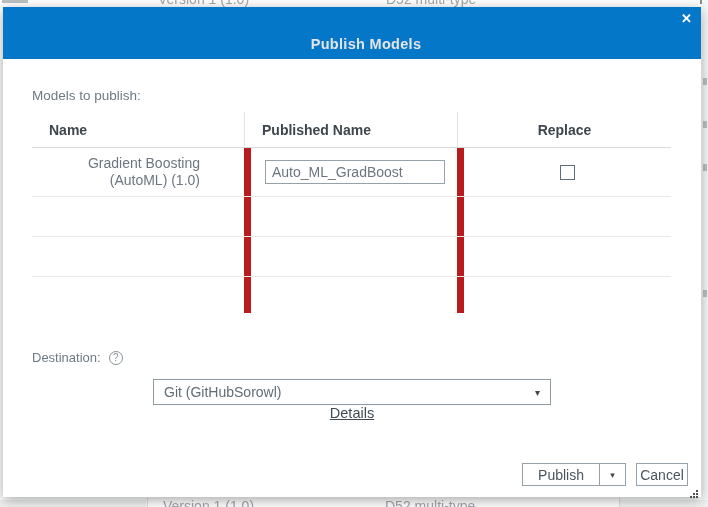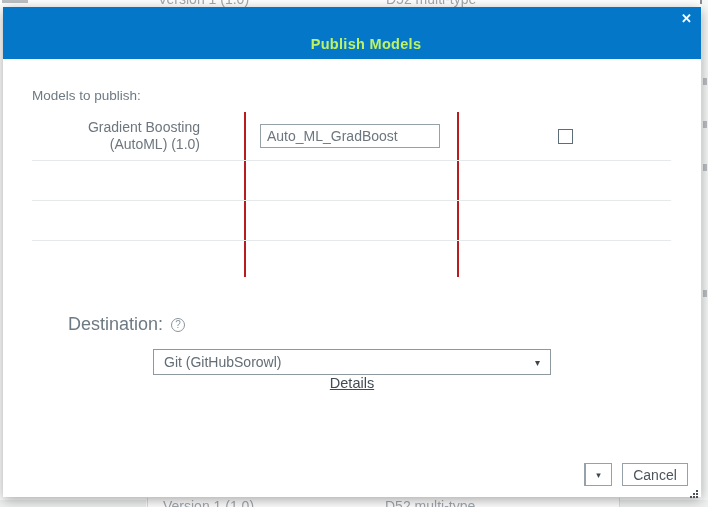--- a/index.html
+++ b/index.html
@@ -13,64 +13,64 @@
   .bg-mark { position:absolute; background:#bcc0c3; }
   .bg-right-strip { position:absolute; left:702px; top:0; width:6px; height:507px; background:#f7f8f8; }
   .bg-band { position:absolute; background:#f0f1f1; }
   .bg-vline { position:absolute; width:1px; background:#dcdedf; }
 
   
   .dialog { position:absolute; left:3px; top:7px; width:698px; height:490px; background:#fff;
             box-shadow:0 3px 12px rgba(0,0,0,0.35); }
   .titlebar { position:relative; height:52px; background:#0577c9; display:flex;
               justify-content:center; align-items:flex-end; padding-bottom:7px; }
-  .titlebar .title { color:#bef264; font-size:14.5px; font-weight:700; letter-spacing:.3px;padding-left:28px; }
+  .titlebar .title { color:#e5e5e5; font-size:14.5px; font-weight:700; letter-spacing:.3px;padding-left:28px; }
   .close-x { position:absolute; top:5px; right:9px; color:#fff; font-size:13px; font-weight:700;
              cursor:pointer; line-height:14px; }
 
   .body { position:relative; height:438px; padding:0 29px; }
   .items-label { margin-top:29px; font-size:13.5px; color:#6e7a83; }
 
   
   .pub-table { margin-top:9px; width:639px; font-size:14px; }
   .t-head, .t-row { display:grid; grid-template-columns:212px 213px 214px; }
   .t-head { height:36px; border-bottom:1px solid #d8dbdd; color:#3e464d; font-weight:700; }
   .h-cell { display:flex; align-items:center; padding-left:17px; height:100%; }
   .h-cell.c1 { border-left:1px solid #e1e4e6; }
   .h-cell.c2 { border-left:1px solid #e1e4e6; justify-content:center; padding-left:0; }
   .t-row { border-bottom:1px solid #e6e9ea; height:40px; }
   .t-row.first { height:49px; }
   .t-row:last-child { border-bottom:none; height:36px; }
   .t-cell { height:100%; }
-  .t-cell.c1, .t-cell.c2 { border-left:2px solid #b91c1c; }
+  .t-cell.c1, .t-cell.c2 { border-left:7px solid #b91c1c; }
   .name-cell { padding:7px 44px 0 17px; color:#6d767e; line-height:17px;text-align:right; }
   .pubname-input { display:block; margin:12px 0 0 14px; width:180px; height:24px;
                    border:1px solid #97a1a8; padding:0 6px; font-family:"Liberation Sans",sans-serif;
                    font-size:14px; color:#6d767e; background:#fff; }
   .cb-cell { display:flex; align-items:center; justify-content:center; }
   .checkbox { width:15px; height:15px; border:1px solid #5d6e79; background:#fff; cursor:pointer; }
 
   
   .dest-row { margin-top:37px; display:flex; align-items:center; gap:8px; }
-  .dest-label { font-size:18px; color:#6e7a83;margin-left:36px; }
+  .dest-label { font-size:13px; color:#6e7a83; }
   .help-icon { width:14px; height:14px; border:1px solid #8c959c; border-radius:50%;
                color:#8c959c; font-size:10px; line-height:12px; text-align:center; cursor:pointer; }
   .select-row { margin-top:14px; display:flex; align-items:center;flex-direction:column; }
   .select { width:398px; height:26px; border:1px solid #8e989f; background:#fff; display:flex;
             align-items:center; padding:0 10px; font-size:14px; color:#626d75; cursor:pointer; }
   .select .sel-arrow { margin-left:auto; font-size:10px; color:#3f464c; }
   .details-link { margin-left:0; font-size:14.5px; color:#434b52; text-decoration:underline; cursor:pointer; }
 
   
   .footer { position:absolute; right:13px; bottom:11px; display:flex; gap:10px; align-items:center; }
   .btn-split { display:flex; border:1px solid #97a1a9; height:23px; background:#fff; cursor:pointer; }
   .btn-split .main { padding:0 15px; display:flex; align-items:center; font-size:14px; color:#4c555c; }
   .btn-split .menu { width:26px; border-left:1px solid #97a1a9; display:flex; align-items:center;
                      justify-content:center; font-size:9px; color:#3f464c; }
-  .btn { height:23px; width:66px; border:1px solid #97a1a9; background:#fff; font-size:14px;
+  .btn { height:23px; width:52px; border:1px solid #97a1a9; background:#fff; font-size:14px;
          color:#4c555c; display:flex; align-items:center; justify-content:center; cursor:pointer;
          font-family:"Liberation Sans",sans-serif; }
   .grip { position:absolute; right:2px; bottom:2px; width:10px; height:10px; cursor:nwse-resize; }
 </style>
 </head>
 <body>
 
 <div class="screen">
 
   <div class="bg-topclip">
@@ -99,20 +99,25 @@
     <div class="titlebar">
       <span class="title">Publish Models</span>
       <span class="close-x">✕</span>
     </div>
 
     <div class="body">
 
       <div class="items-label">Models to publish:</div>
 
       <div class="pub-table">
+        <div class="t-head">
+          <div class="h-cell c0">Name</div>
+          <div class="h-cell c1">Published Name</div>
+          <div class="h-cell c2">Replace</div>
+        </div>
 
         <div id="table-body">
           <div class="t-row first">
             <div class="t-cell c0 name-cell">Gradient Boosting (AutoML) (1.0)</div>
             <div class="t-cell c1">
               <input class="pubname-input" type="text" value="Auto_ML_GradBoost" style="">
             </div>
             <div class="t-cell c2 cb-cell">
               <div class="checkbox"></div>
             </div>
@@ -145,20 +150,21 @@
           <span>Git (GitHubSorowl)</span>
           <span class="sel-arrow">▾</span>
         </div>
         <a class="details-link">Details</a>
       </div>
 
     </div>
 
     <div class="footer">
       <div class="btn-split">
+        <div class="main">Publish</div>
         <div class="menu">▾</div>
       </div>
       <button class="btn">Cancel</button>
     </div>
 
     <div class="grip">
       <svg width="10" height="10" viewBox="0 0 10 10">
         <g fill="#4e5357">
           <rect x="7" y="1" width="2" height="2"></rect>
           <rect x="4" y="4" width="2" height="2"></rect>

